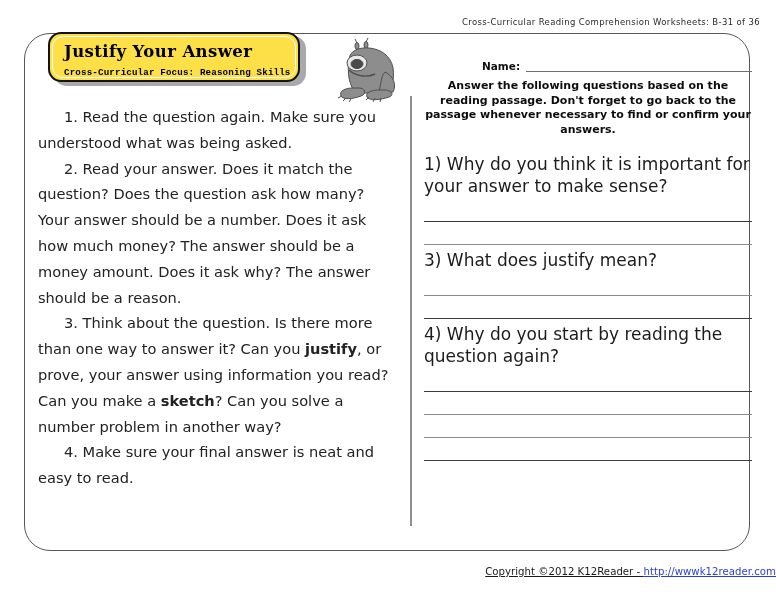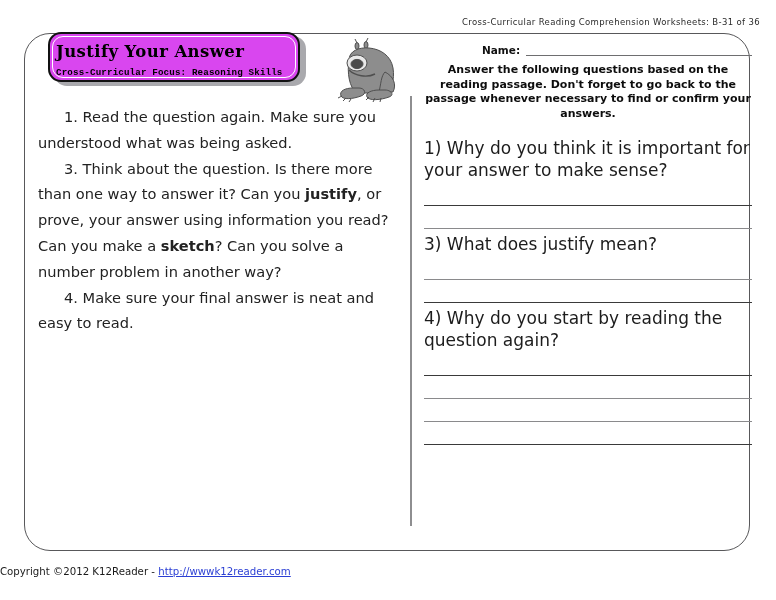--- a/index.html
+++ b/index.html
@@ -50,25 +50,25 @@
     height: 50px;
     background: #a9a9ad;
     border-radius: 13px;
   }
   .title-box {
     position: absolute;
     left: 48px;
     top: 32px;
     width: 252px;
     height: 50px;
-    background: #d946ef;
+    background: #fde047;
     border: 2.6px solid #111111;
     border-radius: 13px;
     box-sizing: border-box;
-    padding: 6px 0 0 6px;
+    padding: 6px 0 0 14px;
   }
   .title-box .inner-rule {
     position: absolute;
     left: 2px; top: 2px; right: 2px; bottom: 2px;
     border: 1px solid #ffffff;
     border-radius: 11px;
     pointer-events: none;
   }
   .ws-title {
     font-family: "DejaVu Serif", serif;
@@ -120,21 +120,21 @@
   .passage p {
     margin: 0;
     text-indent: 26px;
   }
   .passage b { font-weight: bold; }
 
   
   .qcol {
     position: absolute;
     left: 424px;
-    top: 44px;
+    top: 60px;
     width: 328px;
   }
   .name-row {
     display: flex;
     align-items: flex-end;
     padding-left: 58px;
     margin-bottom: 7px;
   }
   .name-label {
     font-family: "DejaVu Sans", sans-serif;
@@ -173,24 +173,25 @@
   .ans-line.light {
     border-bottom: 1.3px solid #8a8a8c;
   }
 
   
   .footer {
     position: absolute;
     left: 0;
     top: 566px;
     width: 776px;
-    text-align: left;
+    text-align: right;
     font-family: "DejaVu Sans", sans-serif;
     font-size: 10.2px;
     color: #1a1a1a;
+    text-decoration: underline;
   }
   .footer a {
     color: #2b3fd4;
     text-decoration: underline;
   }
 </style>
 </head>
 <body>
 
 <div class="doc-header">Cross-Curricular Reading Comprehension Worksheets: B-31 of 36</div>
@@ -222,20 +223,21 @@
       <path d="M34 61 L31 64 M40 62 L38 66 M46 62 L45 66"></path>
       <path d="M22 7 L20 3 M31 6 L33 2"></path>
     </g>
   </svg>
 </div>
 
 <div class="divider"></div>
 
 <div class="passage">
   <p>1. Read the question again. Make sure you understood what was being asked.</p>
+  <p>2. Read your answer. Does it match the question? Does the question ask how many? Your answer should be a number. Does it ask how much money? The answer should be a money amount. Does it ask why? The answer should be a reason.</p>
   <p><span>3. Think about the question. Is there more than one way to answer it? Can you </span><b>justify</b><span>, or prove, your answer using information you read? Can you make a </span><b>sketch</b><span>? Can you solve a number problem in another way?</span></p>
   <p>4. Make sure your final answer is neat and easy to read.</p>
 </div>
 
 <div class="qcol">
   <div class="name-row">
     <span class="name-label">Name:</span>
     <span class="name-line"></span>
   </div>
   <div class="instructions">Answer the following questions based on the reading passage. Don't forget to go back to the passage whenever necessary to find or confirm your answers.</div>

